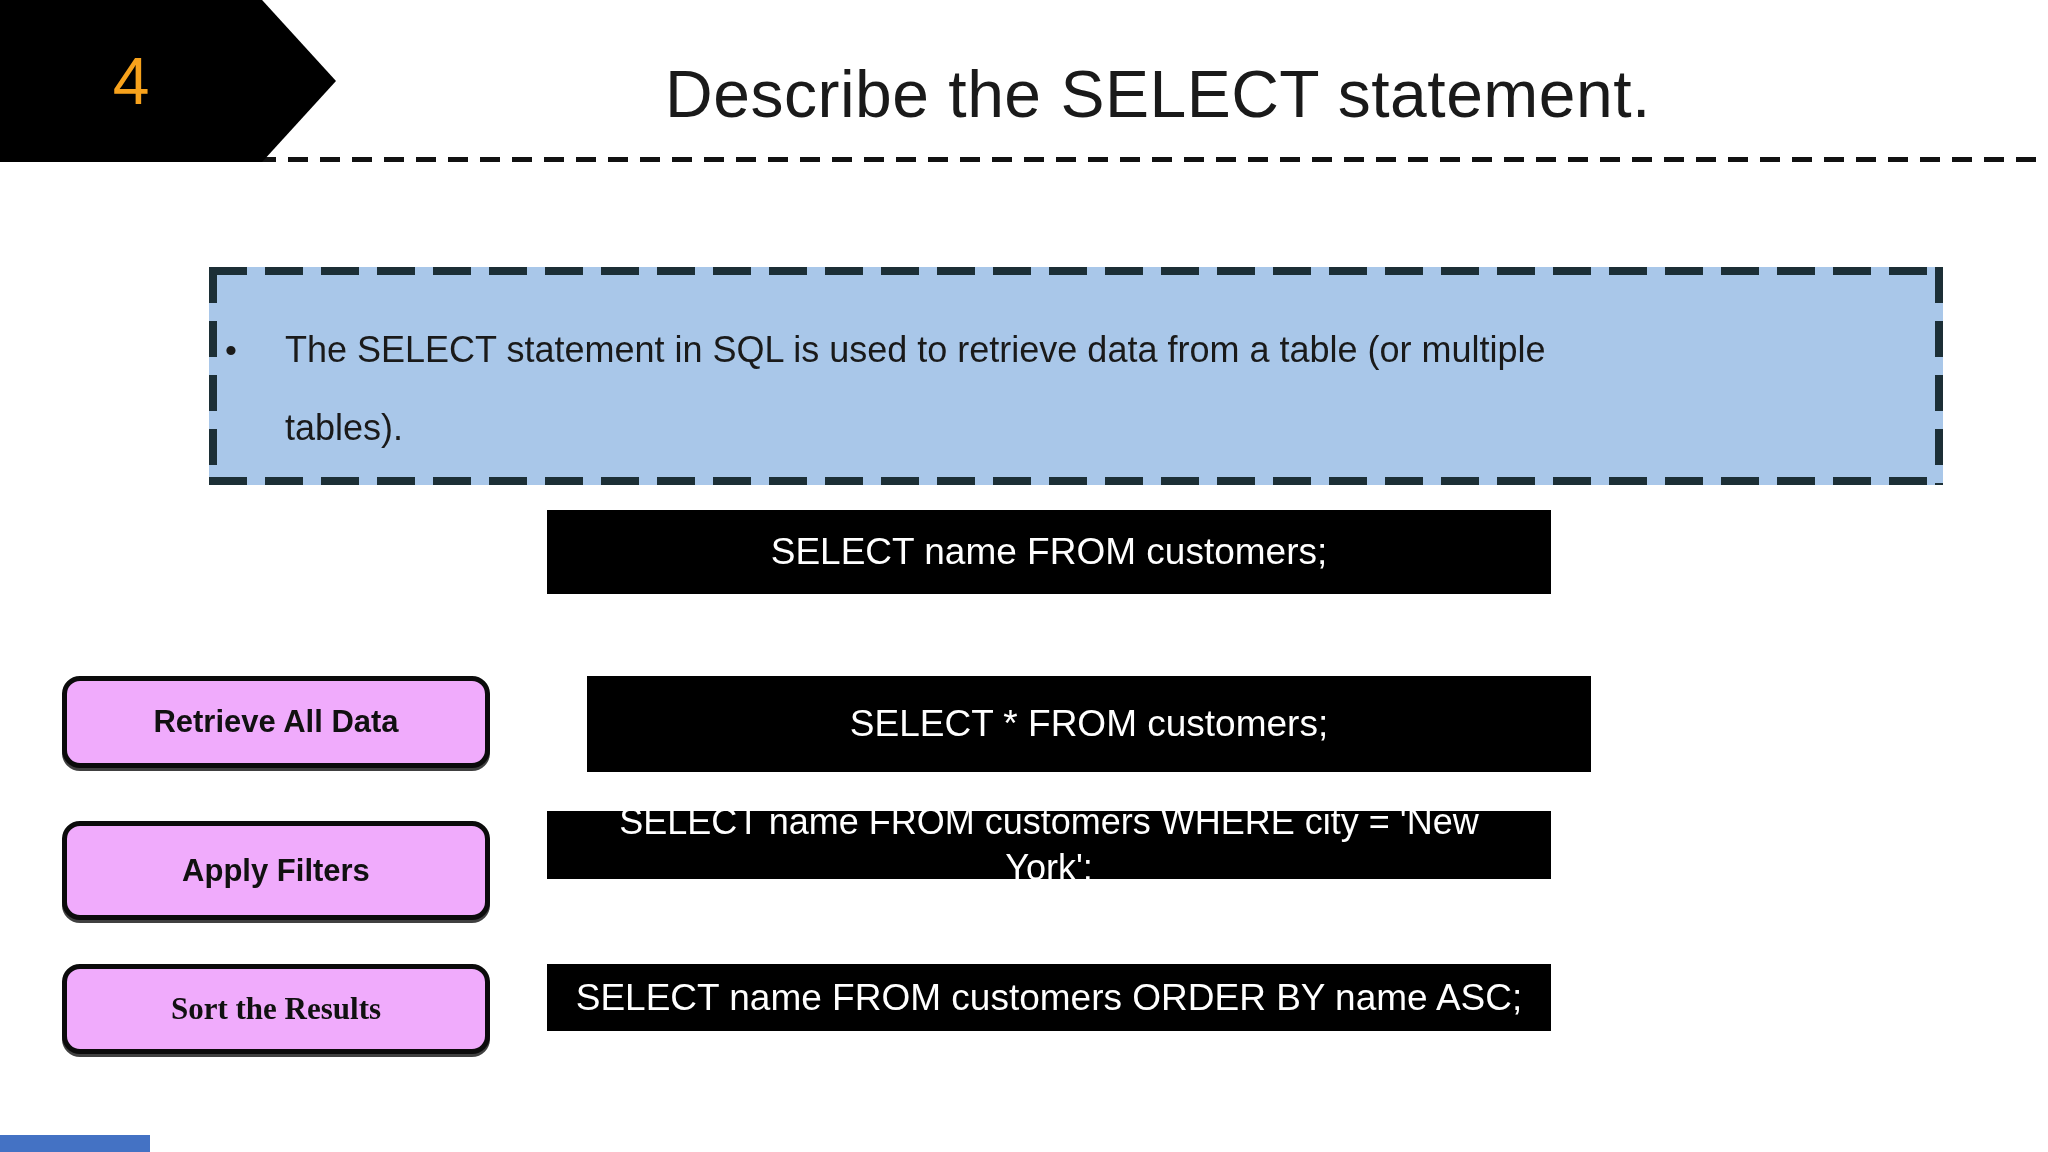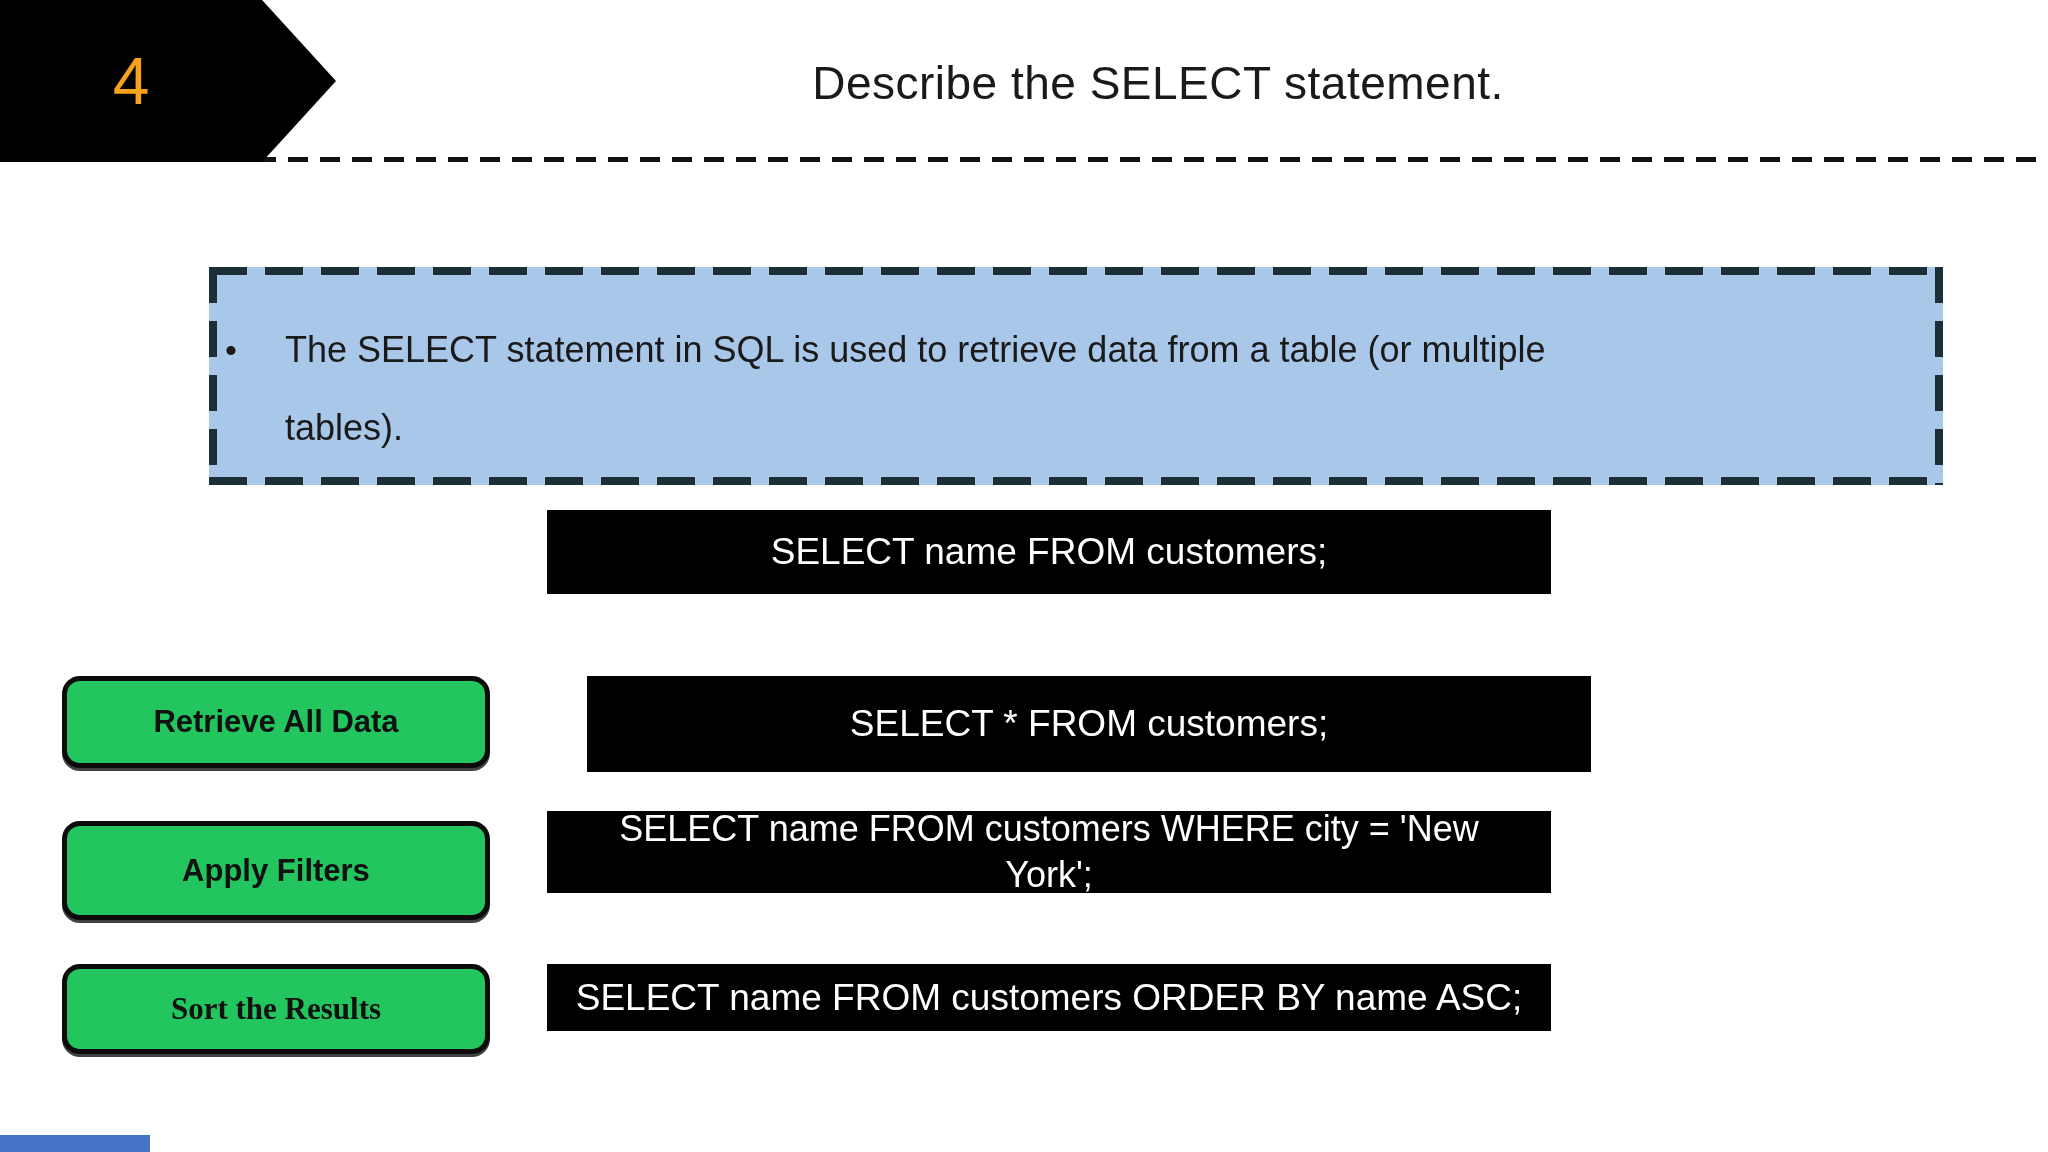--- a/index.html
+++ b/index.html
@@ -35,21 +35,21 @@
     width: 262px; height: 162px;
     display: flex; align-items: center; justify-content: center;
     font-size: 66px;
     color: #F7A21C;
   }
 
   .slide-title {
     position: absolute;
     left: 268px; right: 0; top: 56px;
     text-align: center;
-    font-size: 46px;
+    font-size: 66px;
     font-weight: 400;
     color: #1a1a1a;
     letter-spacing: 0.5px;
   }
 
   
   .def-box {
     position: absolute;
     left: 209px; top: 267px;
     width: 1734px; height: 218px;
@@ -96,29 +96,29 @@
     color: #ffffff;
     display: flex;
     align-items: center;
     justify-content: center;
     text-align: center;
     font-size: 37px;
     box-sizing: border-box;
   }
   .code-1 { top: 510px; height: 84px; }
   .code-2 { top: 676px; height: 96px; margin-left: 40px; }
-  .code-3 { top: 811px; height: 82px; font-size: 36px; line-height: 46px; white-space: pre-line; }
+  .code-3 { top: 811px; height: 68px; font-size: 36px; line-height: 46px; white-space: pre-line; }
   .code-4 { top: 964px; height: 67px; }
 
   
   .label-btn {
     position: absolute;
     left: 62px;
     width: 428px;
-    background: #22c55e;
+    background: #f0abfc;
     border: 5px solid #0B0B0B;
     border-radius: 18px;
     box-sizing: border-box;
     display: flex;
     align-items: center;
     justify-content: center;
     font-size: 31px;
     font-weight: 700;
     color: #111111;
     box-shadow: 0 3px 0 rgba(0,0,0,0.75);

